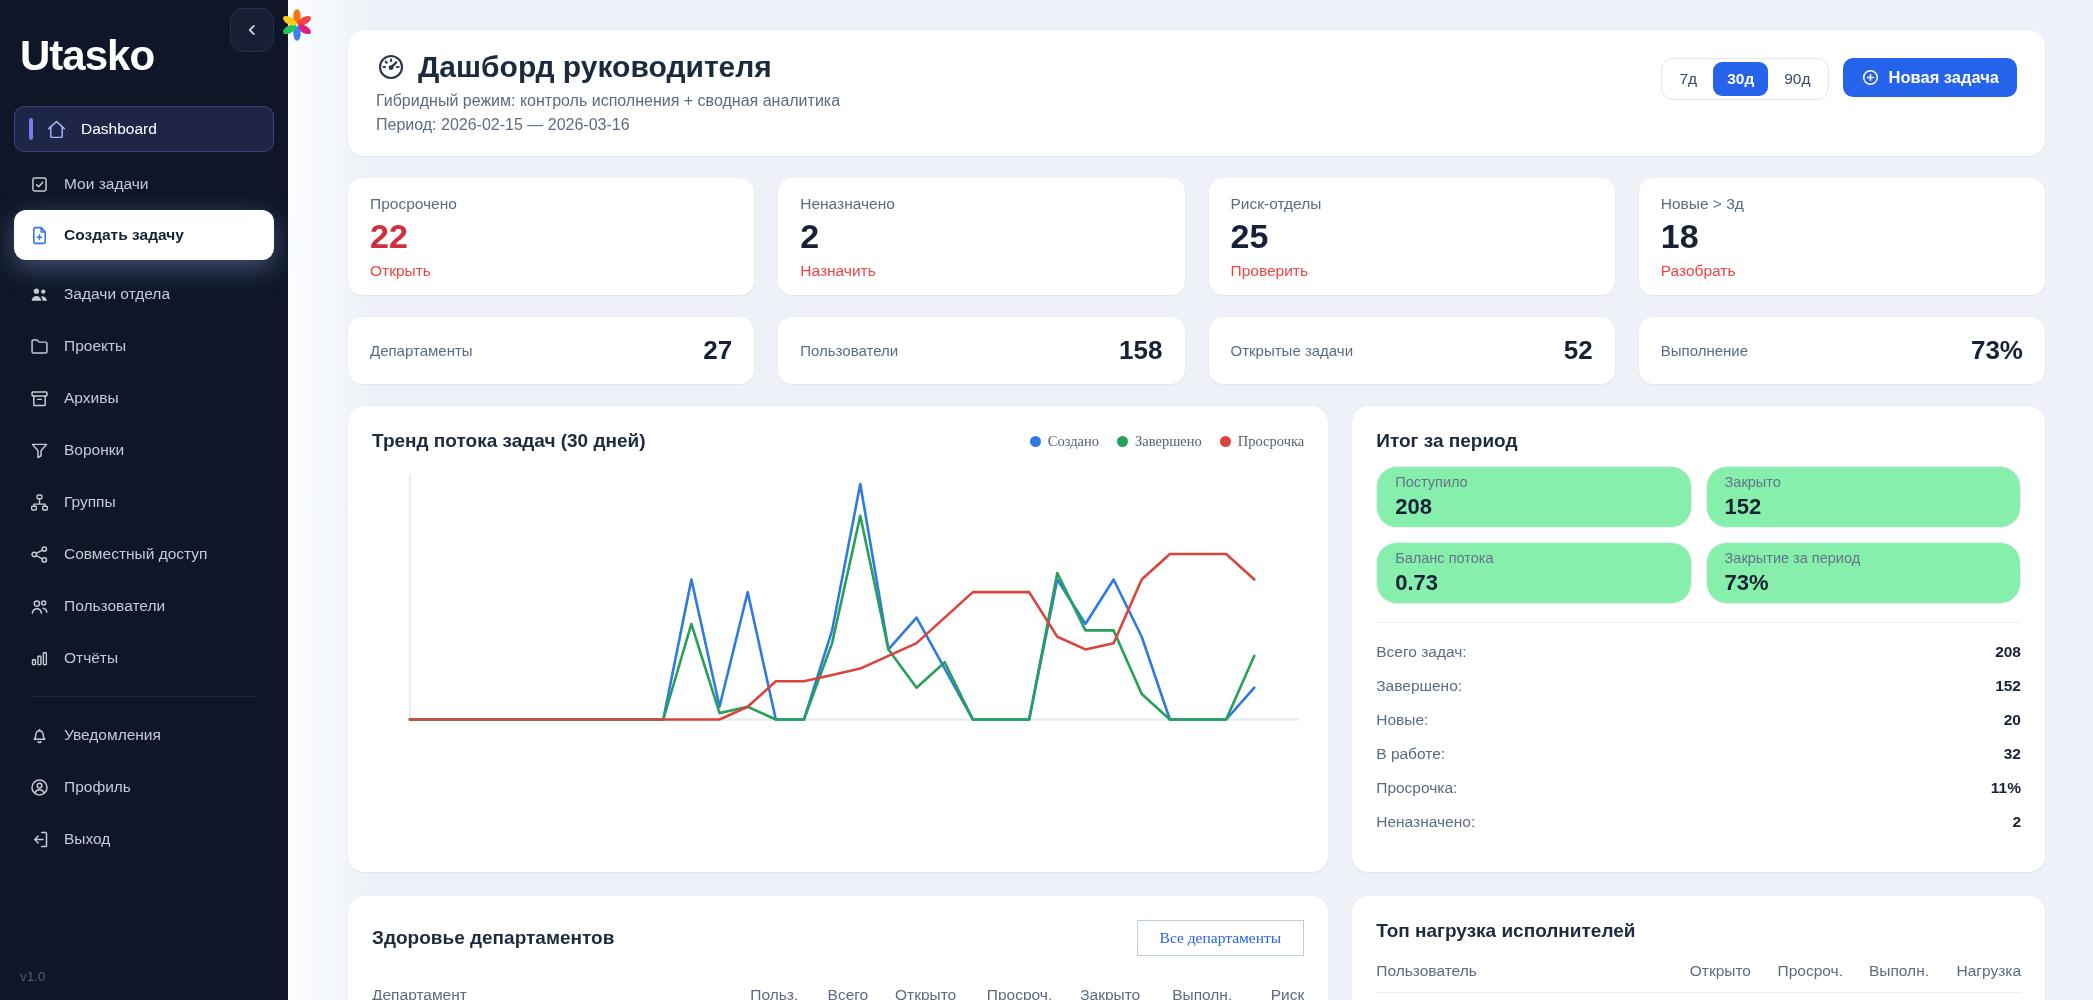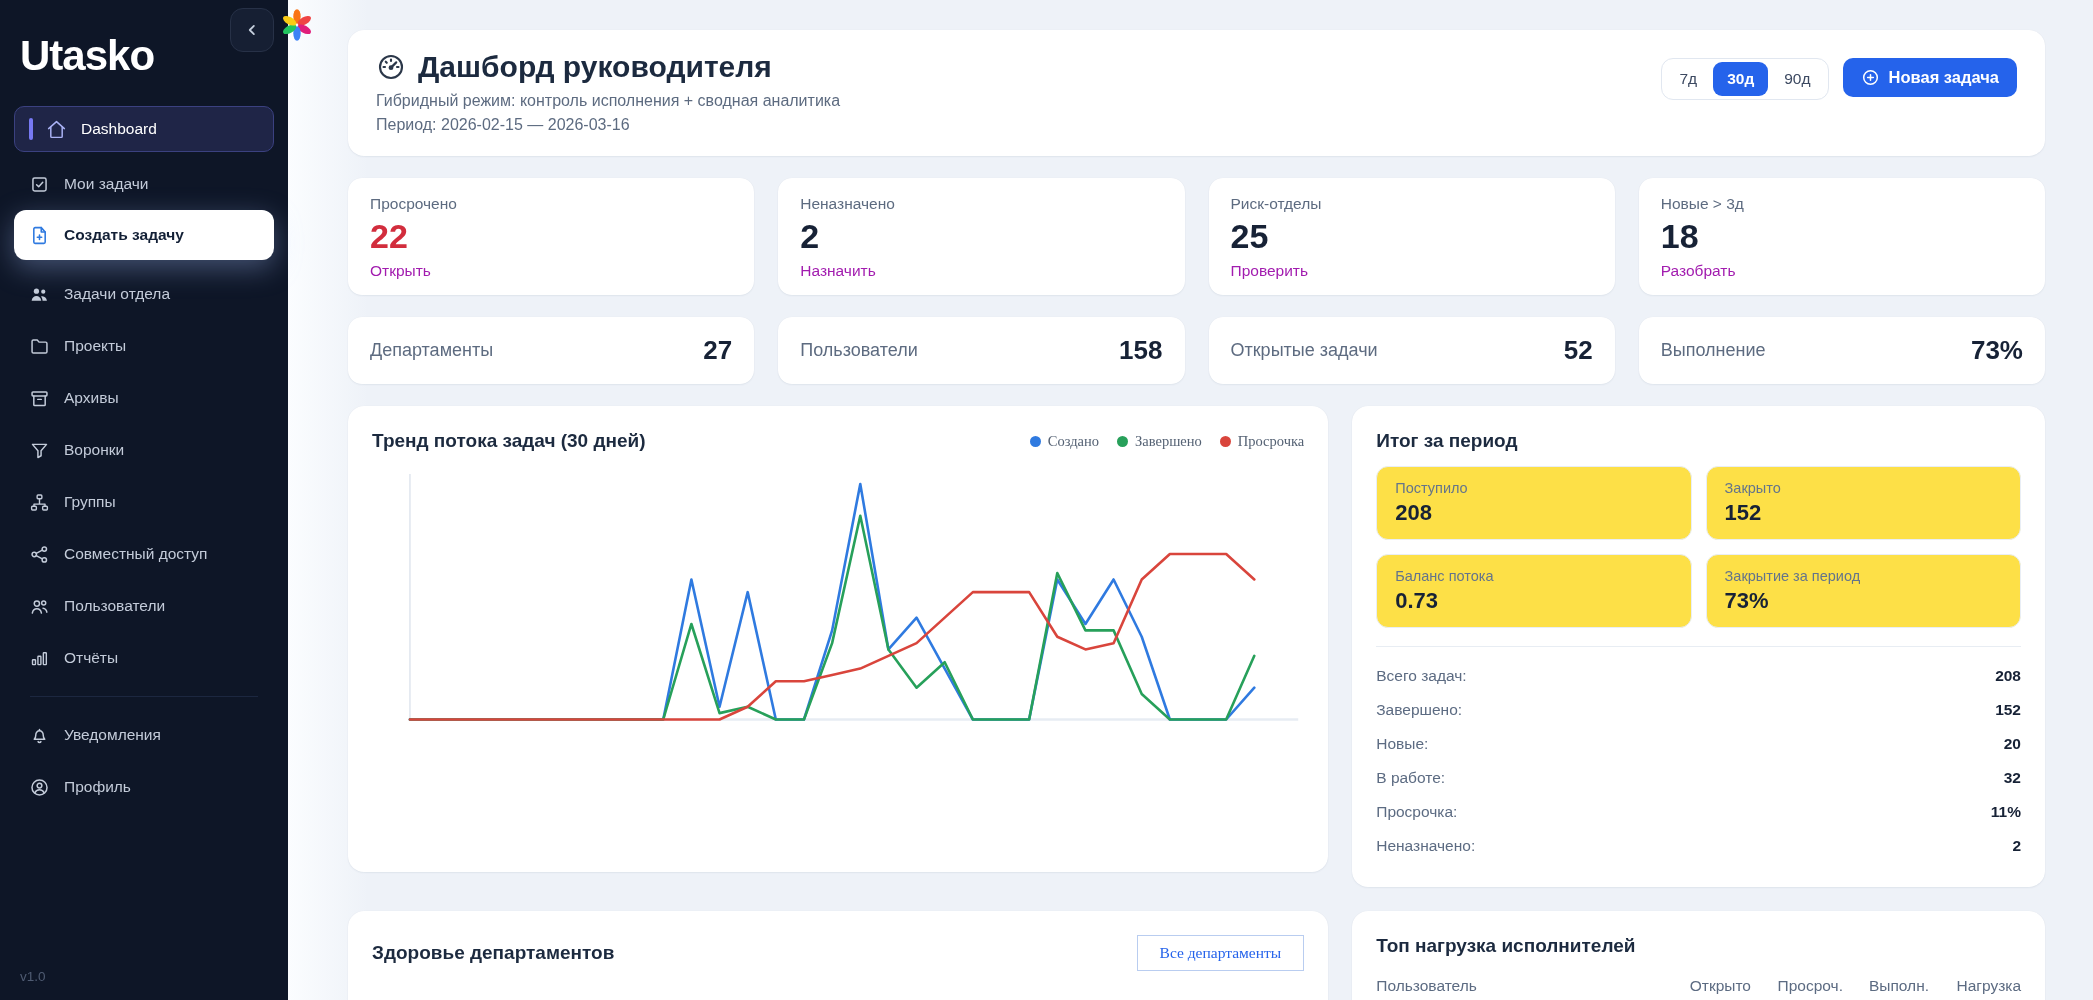--- a/index.html
+++ b/index.html
@@ -63,40 +63,40 @@
   .seg-btn.active { background:#2563eb; color:#fff; font-weight:700; }
   .primary-btn {
     display:flex; align-items:center; gap:9px; background:#2563eb; color:#fff; border:none;
     font-family:inherit; font-size:16.5px; font-weight:600; padding:10px 18px; border-radius:10px; cursor:pointer;
   }
   
   .kpi-row { display:grid; grid-template-columns:repeat(4,1fr); gap:24px; margin-bottom:22px; }
   .kpi-card { border-radius:14px; padding:17px 22px 15px 22px; }
   .kpi-label { font-size:15.5px; color:#5d6b80; }
   .kpi-value { font-size:34px; font-weight:700; color:#172236; margin:4px 0 6px 0; }
-  .kpi-link { font-size:15.5px; color:#a21caf; cursor:pointer; display:inline-block; }
+  .kpi-link { font-size:15.5px; color:#ef4444; cursor:pointer; display:inline-block; }
   .stat-row { display:grid; grid-template-columns:repeat(4,1fr); gap:24px; margin-bottom:22px; }
   .stat-card { border-radius:14px; padding:18px 22px; display:flex; align-items:center; justify-content:space-between; }
-  .stat-label { font-size:18px; color:#5d6b80; }
+  .stat-label { font-size:15px; color:#5d6b80; }
   .stat-value { font-size:26px; font-weight:700; color:#172236; }
   
   .columns { display:grid; grid-template-columns:982fr 694fr; gap:24px; margin-bottom:24px; }
   .panel { padding:24px; }
   .panel-title { font-size:19px; font-weight:700; color:#1c2a3f; }
   
   .chart-card { height:466px; }
   .chart-head { display:flex; justify-content:space-between; align-items:center; margin-bottom:10px; }
   .legend { display:flex; gap:18px; align-items:center; }
   .legend-item { display:flex; gap:7px; align-items:center; font-size:14.5px; color:#556274;font-family:Liberation Serif, serif; }
   .dot { width:11px; height:11px; border-radius:50%; display:inline-block; }
   .trend-svg { width:100%; height:auto; display:block; }
   .axis-labels { display:flex; justify-content:space-between; font-size:14.5px; color:#64748b; margin-top:2px; padding:0 2px; }
   
   .mini-grid { display:grid; grid-template-columns:1fr 1fr; gap:14px; margin-top:14px; }
-  .mini-card { background:#fde047; border:1px solid #e9eef5; border-radius:12px; padding:13px 18px; }
+  .mini-card { background:#86efac; border:1px solid #e9eef5; border-radius:21px; padding:7px 18px; }
   .mini-label { font-size:14.5px; color:#64748b; }
   .mini-value { font-size:22px; font-weight:700; color:#172236; margin-top:4px; }
   .hr { height:1px; background:#e8edf3; margin:18px 0 12px 0; }
   .sum-row { display:flex; justify-content:space-between; padding:8px 0; font-size:15.5px; }
   .sum-row .l { color:#5c6b82; }
   .sum-row .v { font-weight:700; color:#172236; }
   
   .bottom-card { min-height:260px; }
   .table-head-row { display:flex; justify-content:space-between; align-items:center; }
   .outline-btn {
@@ -279,20 +279,29 @@
       <span class="nicon">
         <svg width="21" height="21" viewBox="0 0 24 24" fill="none" stroke="currentColor" stroke-width="1.7" stroke-linecap="round" stroke-linejoin="round">
             <circle cx="12" cy="12" r="8.6"></circle>
             <circle cx="12" cy="9.8" r="2.7"></circle>
             <path d="M6.6 18.2c1-2.3 3-3.5 5.4-3.5s4.4 1.2 5.4 3.5"></path>
           </svg>
       </span>
       <span>Профиль</span>
     </div>
 
+    <div class="nav-item">
+      <span class="nicon">
+        <svg width="21" height="21" viewBox="0 0 24 24" fill="none" stroke="currentColor" stroke-width="1.7" stroke-linecap="round" stroke-linejoin="round">
+            <path d="M14.5 4H19a1 1 0 0 1 1 1v14a1 1 0 0 1-1 1h-4.5"></path>
+            <path d="M10.5 8l-4 4 4 4M6.5 12H16"></path>
+          </svg>
+      </span>
+      <span>Выход</span>
+    </div>
   </nav>
 
   <div class="version">v1.0</div>
 </aside>
 
 <main class="main">
 
   <section class="card header-card">
     <div>
       <div class="h-title-row">

